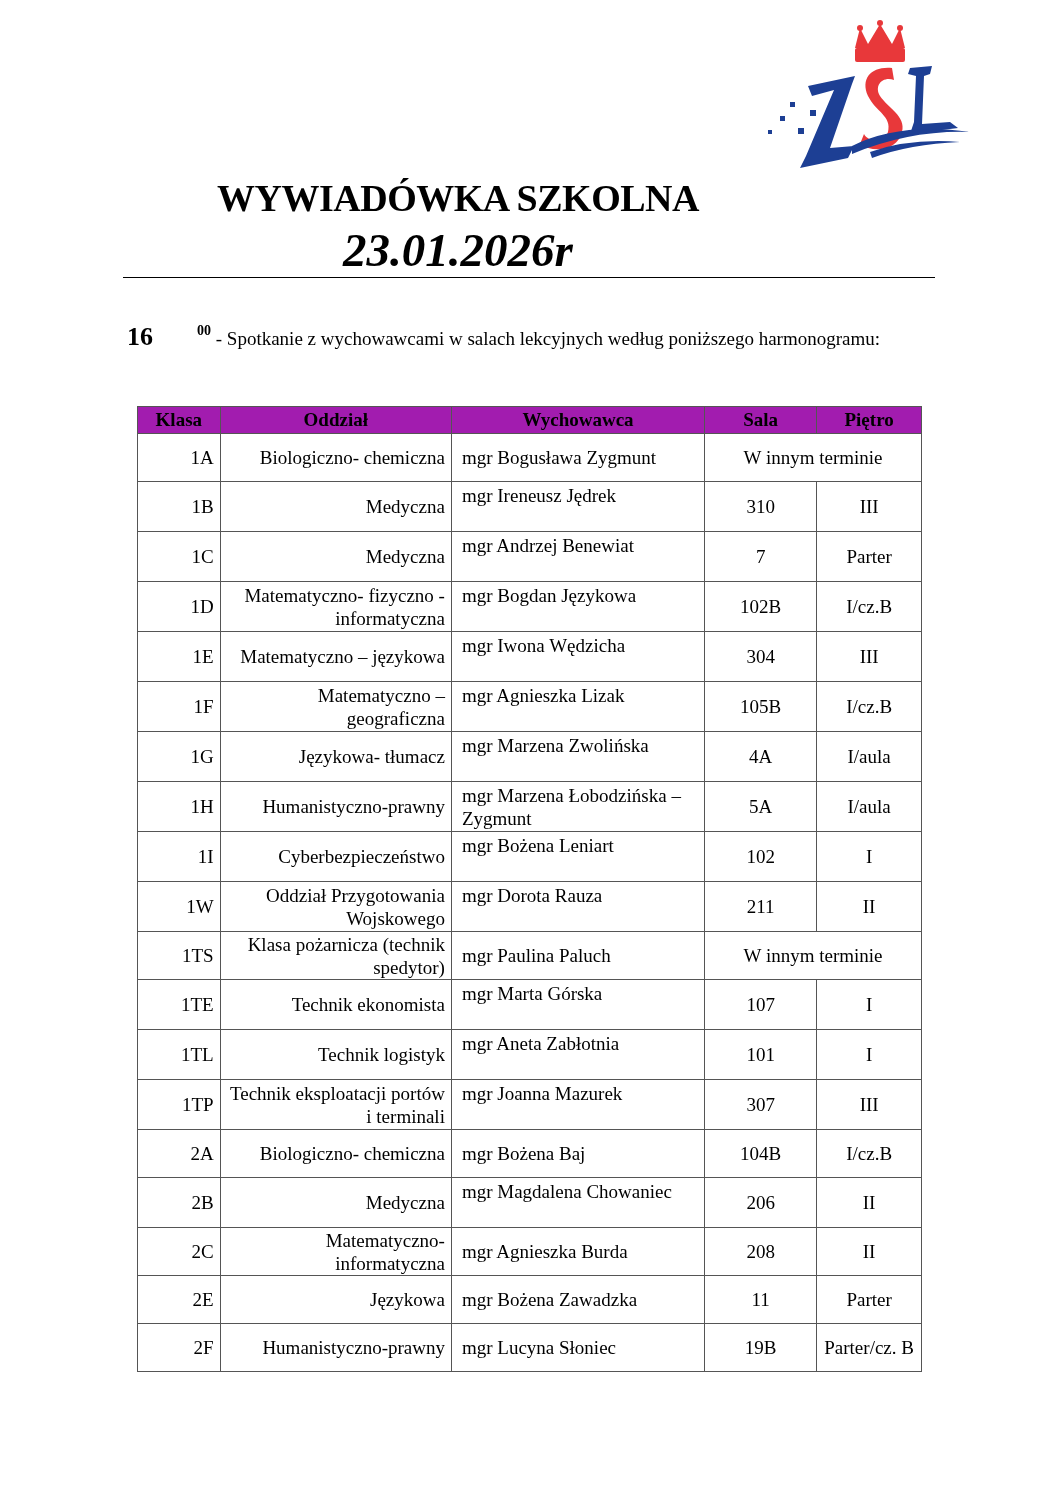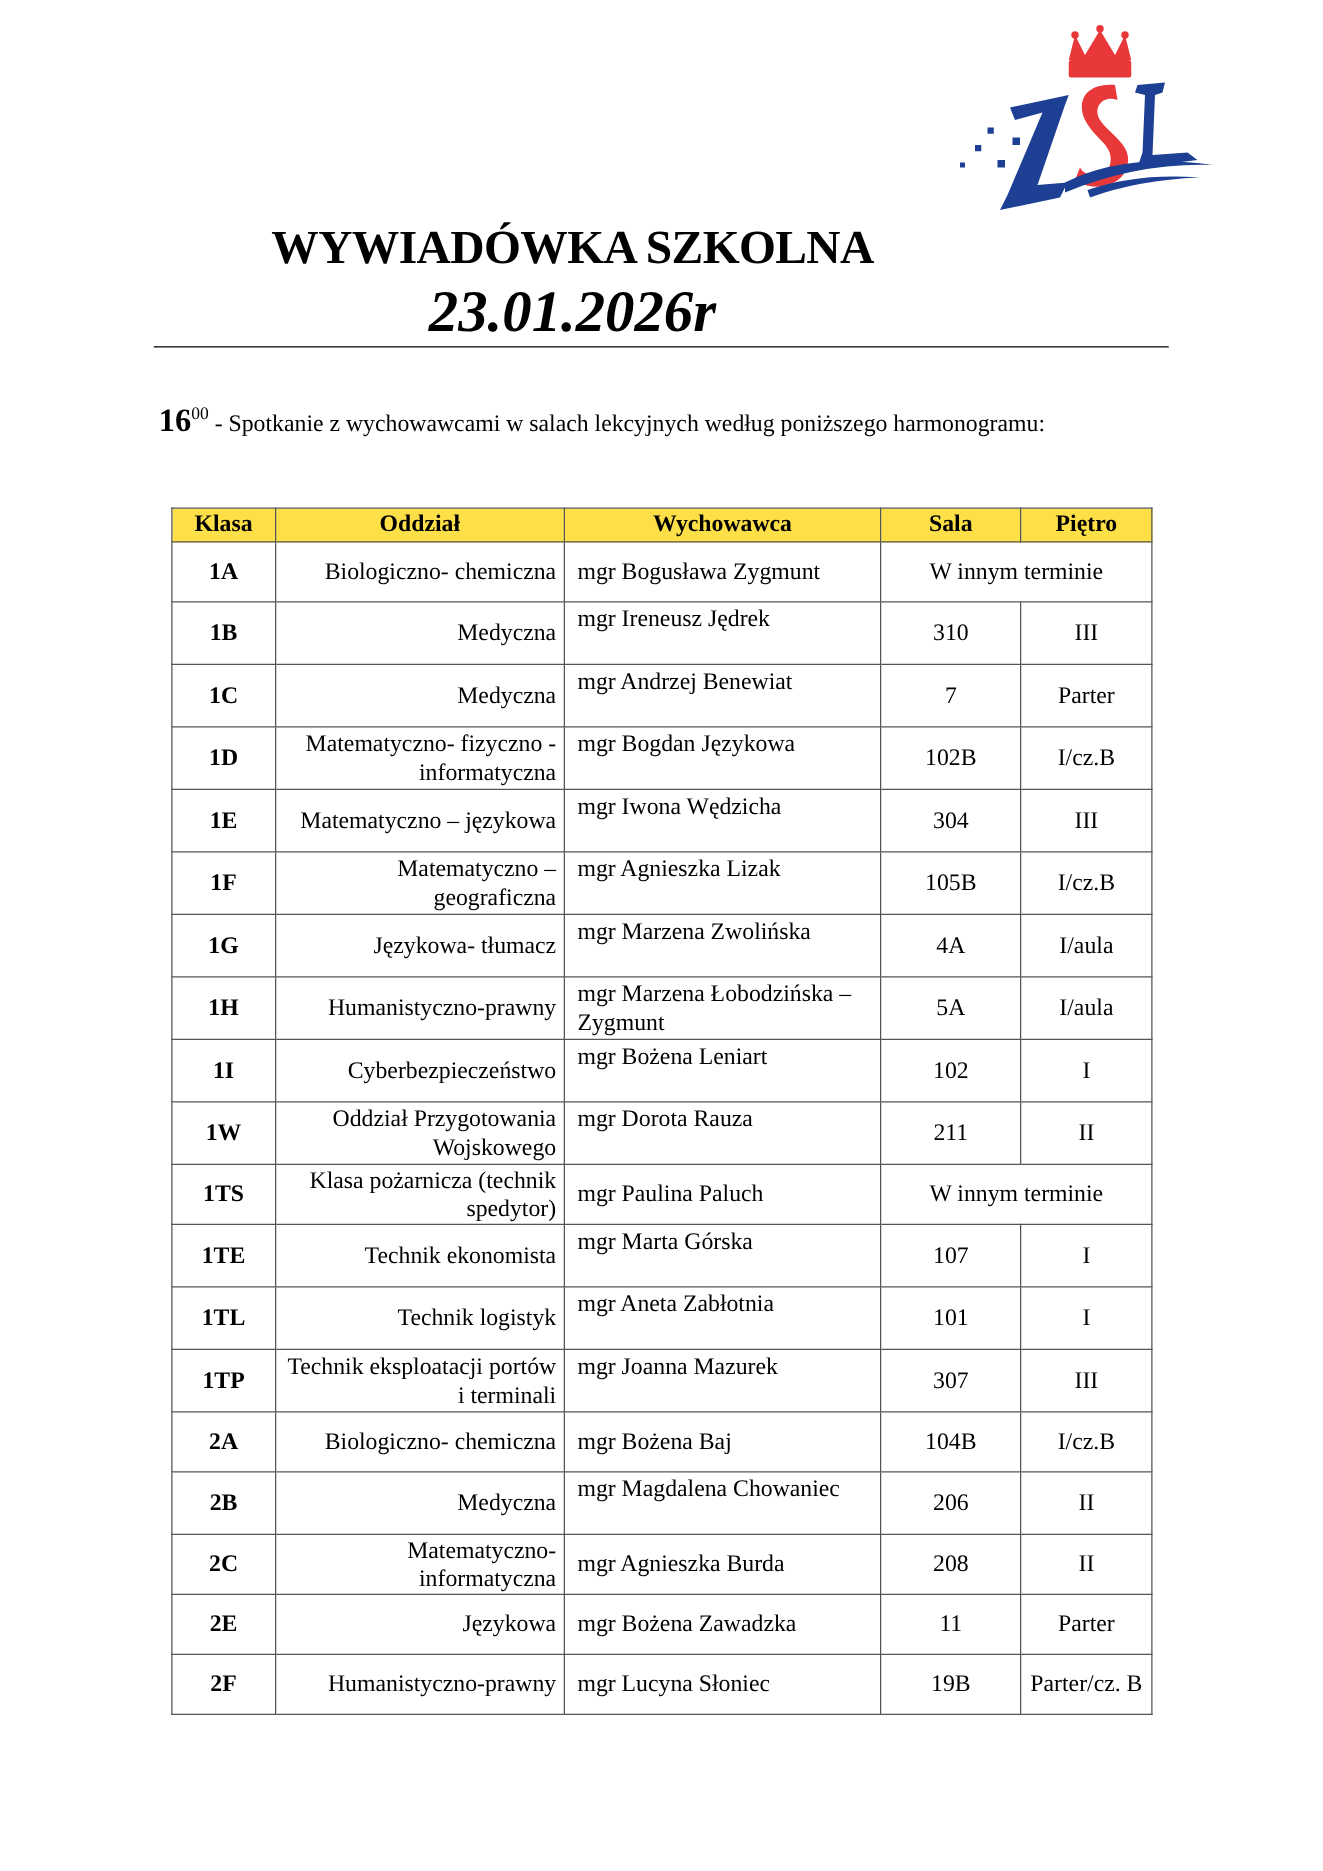--- a/index.html
+++ b/index.html
@@ -5,27 +5,27 @@
   html, body { margin:0; padding:0; background:#ffffff; }
   body { width:1058px; height:1497px; position:relative; overflow:hidden;
          font-family:"Liberation Serif", serif; color:#000; }
   .logo { position:absolute; left:760px; top:18px; width:215px; height:155px; }
   .title { position:absolute; left:0; width:916px; text-align:center; font-weight:bold; }
   .title1 { top:176px; font-size:38px; letter-spacing:-0.5px; }
   .title2 { top:223px; font-size:47px; font-style:italic; }
   .hr { position:absolute; left:123px; top:277px; width:812px; height:0; border-top:1.5px solid #000; }
   .intro { position:absolute; left:127px; top:322px; font-size:19px; white-space:nowrap; }
   .intro .time { font-size:26px; font-weight:bold; }
-  .intro sup { font-size:14px; font-weight:normal; position:relative; top:-3px; }
+  .intro sup { font-size:14px; font-weight:bold; position:relative; top:-3px;margin-left:44px; }
   table.sched { position:absolute; left:137px; top:406px; border-collapse:collapse;
                 width:785px; font-size:19px; }
   table.sched th, table.sched td { border:1.5px solid #555; padding:0 6px; }
-  table.sched th { background:#fde047; height:26px; font-weight:bold; font-size:19px; text-align:center; }
+  table.sched th { background:#a21caf; height:26px; font-weight:bold; font-size:19px; text-align:center; }
   table.sched td { height:47px; line-height:23px; }
-  td.klasa { font-weight:bold; text-align:center; width:70px; }
+  td.klasa { font-weight:normal; text-align:right; width:70px; }
   td.oddzial { text-align:right; width:217px; padding-left:8px !important; }
   td.wych { vertical-align:top; padding-top:2px !important; width:238px; padding-left:10px !important; }
   td.wych.mid { vertical-align:middle; padding-top:0 !important; }
   td.sala { text-align:center; width:100px; }
   td.pietro { text-align:center; width:92px; }
   td.merged { text-align:center; }
 </style>
 </head>
 <body>
 

